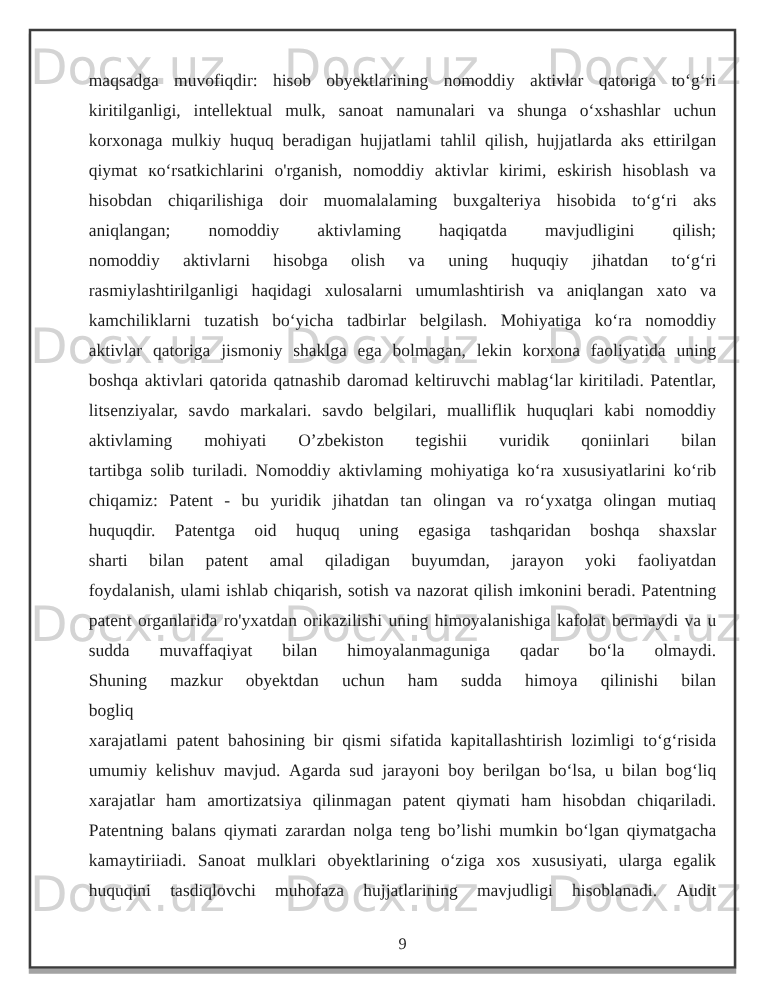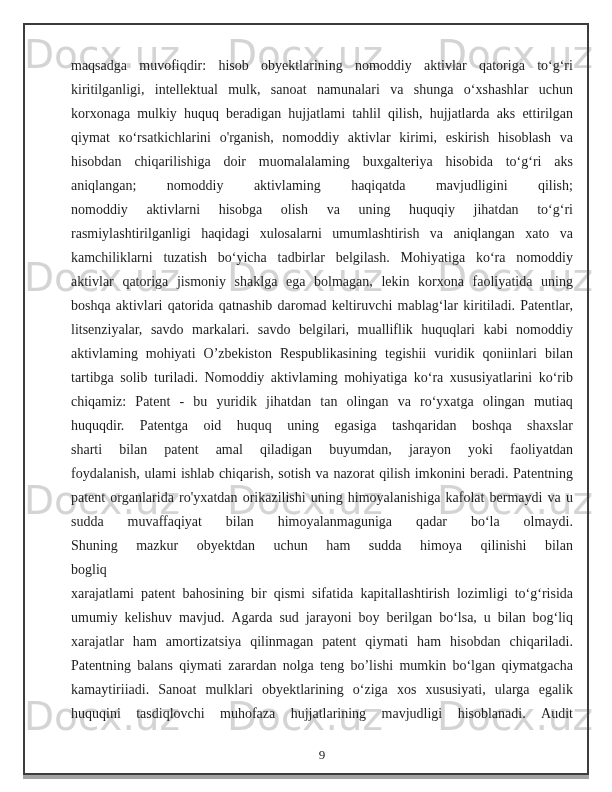--- a/index.html
+++ b/index.html
@@ -90,21 +90,21 @@
       <div class="line"><span>korxonaga</span><span>mulkiy</span><span>huquq</span><span>beradigan</span><span>hujjatlami</span><span>tahlil</span><span>qilish,</span><span>hujjatlarda</span><span>aks</span><span>ettirilgan</span></div>
       <div class="line"><span>qiymat</span><span>кo‘rsatkichlarini</span><span>o'rganish,</span><span>nomoddiy</span><span>aktivlar</span><span>kirimi,</span><span>eskirish</span><span>hisoblash</span><span>va</span></div>
       <div class="line"><span>hisobdan</span><span>chiqarilishiga</span><span>doir</span><span>muomalalaming</span><span>buxgalteriya</span><span>hisobida</span><span>to‘g‘ri</span><span>aks</span></div>
       <div class="line"><span>aniqlangan;</span><span>nomoddiy</span><span>aktivlaming</span><span>haqiqatda</span><span>mavjudligini</span><span>qilish;</span></div>
       <div class="line"><span>nomoddiy</span><span>aktivlarni</span><span>hisobga</span><span>olish</span><span>va</span><span>uning</span><span>huquqiy</span><span>jihatdan</span><span>to‘g‘ri</span></div>
       <div class="line"><span>rasmiylashtirilganligi</span><span>haqidagi</span><span>xulosalarni</span><span>umumlashtirish</span><span>va</span><span>aniqlangan</span><span>xato</span><span>va</span></div>
       <div class="line"><span>kamchiliklarni</span><span>tuzatish</span><span>bo‘yicha</span><span>tadbirlar</span><span>belgilash.</span><span>Mohiyatiga</span><span>ko‘ra</span><span>nomoddiy</span></div>
       <div class="line"><span>aktivlar</span><span>qatoriga</span><span>jismoniy</span><span>shaklga</span><span>ega</span><span>bolmagan,</span><span>lekin</span><span>korxona</span><span>faoliyatida</span><span>uning</span></div>
       <div class="line"><span>boshqa</span><span>aktivlari</span><span>qatorida</span><span>qatnashib</span><span>daromad</span><span>keltiruvchi</span><span>mablag‘lar</span><span>kiritiladi.</span><span>Patentlar,</span></div>
       <div class="line"><span>litsenziyalar,</span><span>savdo</span><span>markalari.</span><span>savdo</span><span>belgilari,</span><span>mualliflik</span><span>huquqlari</span><span>kabi</span><span>nomoddiy</span></div>
-      <div class="line"><span>aktivlaming</span><span>mohiyati</span><span>O’zbekiston</span><span>Respublikasining</span><span>tegishii</span><span>vuridik</span><span>qoniinlari</span><span>bilan</span></div>
+      <div class="line"><span>aktivlaming</span><span>mohiyati</span><span>O’zbekiston</span><span>tegishii</span><span>vuridik</span><span>qoniinlari</span><span>bilan</span></div>
       <div class="line"><span>tartibga</span><span>solib</span><span>turiladi.</span><span>Nomoddiy</span><span>aktivlaming</span><span>mohiyatiga</span><span>ko‘ra</span><span>xususiyatlarini</span><span>ko‘rib</span></div>
       <div class="line"><span>chiqamiz:</span><span>Patent</span><span>-</span><span>bu</span><span>yuridik</span><span>jihatdan</span><span>tan</span><span>olingan</span><span>va</span><span>ro‘yxatga</span><span>olingan</span><span>mutiaq</span></div>
       <div class="line"><span>huquqdir.</span><span>Patentga</span><span>oid</span><span>huquq</span><span>uning</span><span>egasiga</span><span>tashqaridan</span><span>boshqa</span><span>shaxslar</span></div>
       <div class="line"><span>sharti</span><span>bilan</span><span>patent</span><span>amal</span><span>qiladigan</span><span>buyumdan,</span><span>jarayon</span><span>yoki</span><span>faoliyatdan</span></div>
       <div class="line"><span>foydalanish,</span><span>ulami</span><span>ishlab</span><span>chiqarish,</span><span>sotish</span><span>va</span><span>nazorat</span><span>qilish</span><span>imkonini</span><span>beradi.</span><span>Patentning</span></div>
       <div class="line"><span>patent</span><span>organlarida</span><span>ro'yxatdan</span><span>orikazilishi</span><span>uning</span><span>himoyalanishiga</span><span>kafolat</span><span>bermaydi</span><span>va</span><span>u</span></div>
       <div class="line"><span>sudda</span><span>muvaffaqiyat</span><span>bilan</span><span>himoyalanmaguniga</span><span>qadar</span><span>bo‘la</span><span>olmaydi.</span></div>
       <div class="line"><span>Shuning</span><span>mazkur</span><span>obyektdan</span><span>uchun</span><span>ham</span><span>sudda</span><span>himoya</span><span>qilinishi</span><span>bilan</span></div>
       <div class="line para-end"><span>bogliq</span></div>
       <div class="line"><span>xarajatlami</span><span>patent</span><span>bahosining</span><span>bir</span><span>qismi</span><span>sifatida</span><span>kapitallashtirish</span><span>lozimligi</span><span>to‘g‘risida</span></div>

